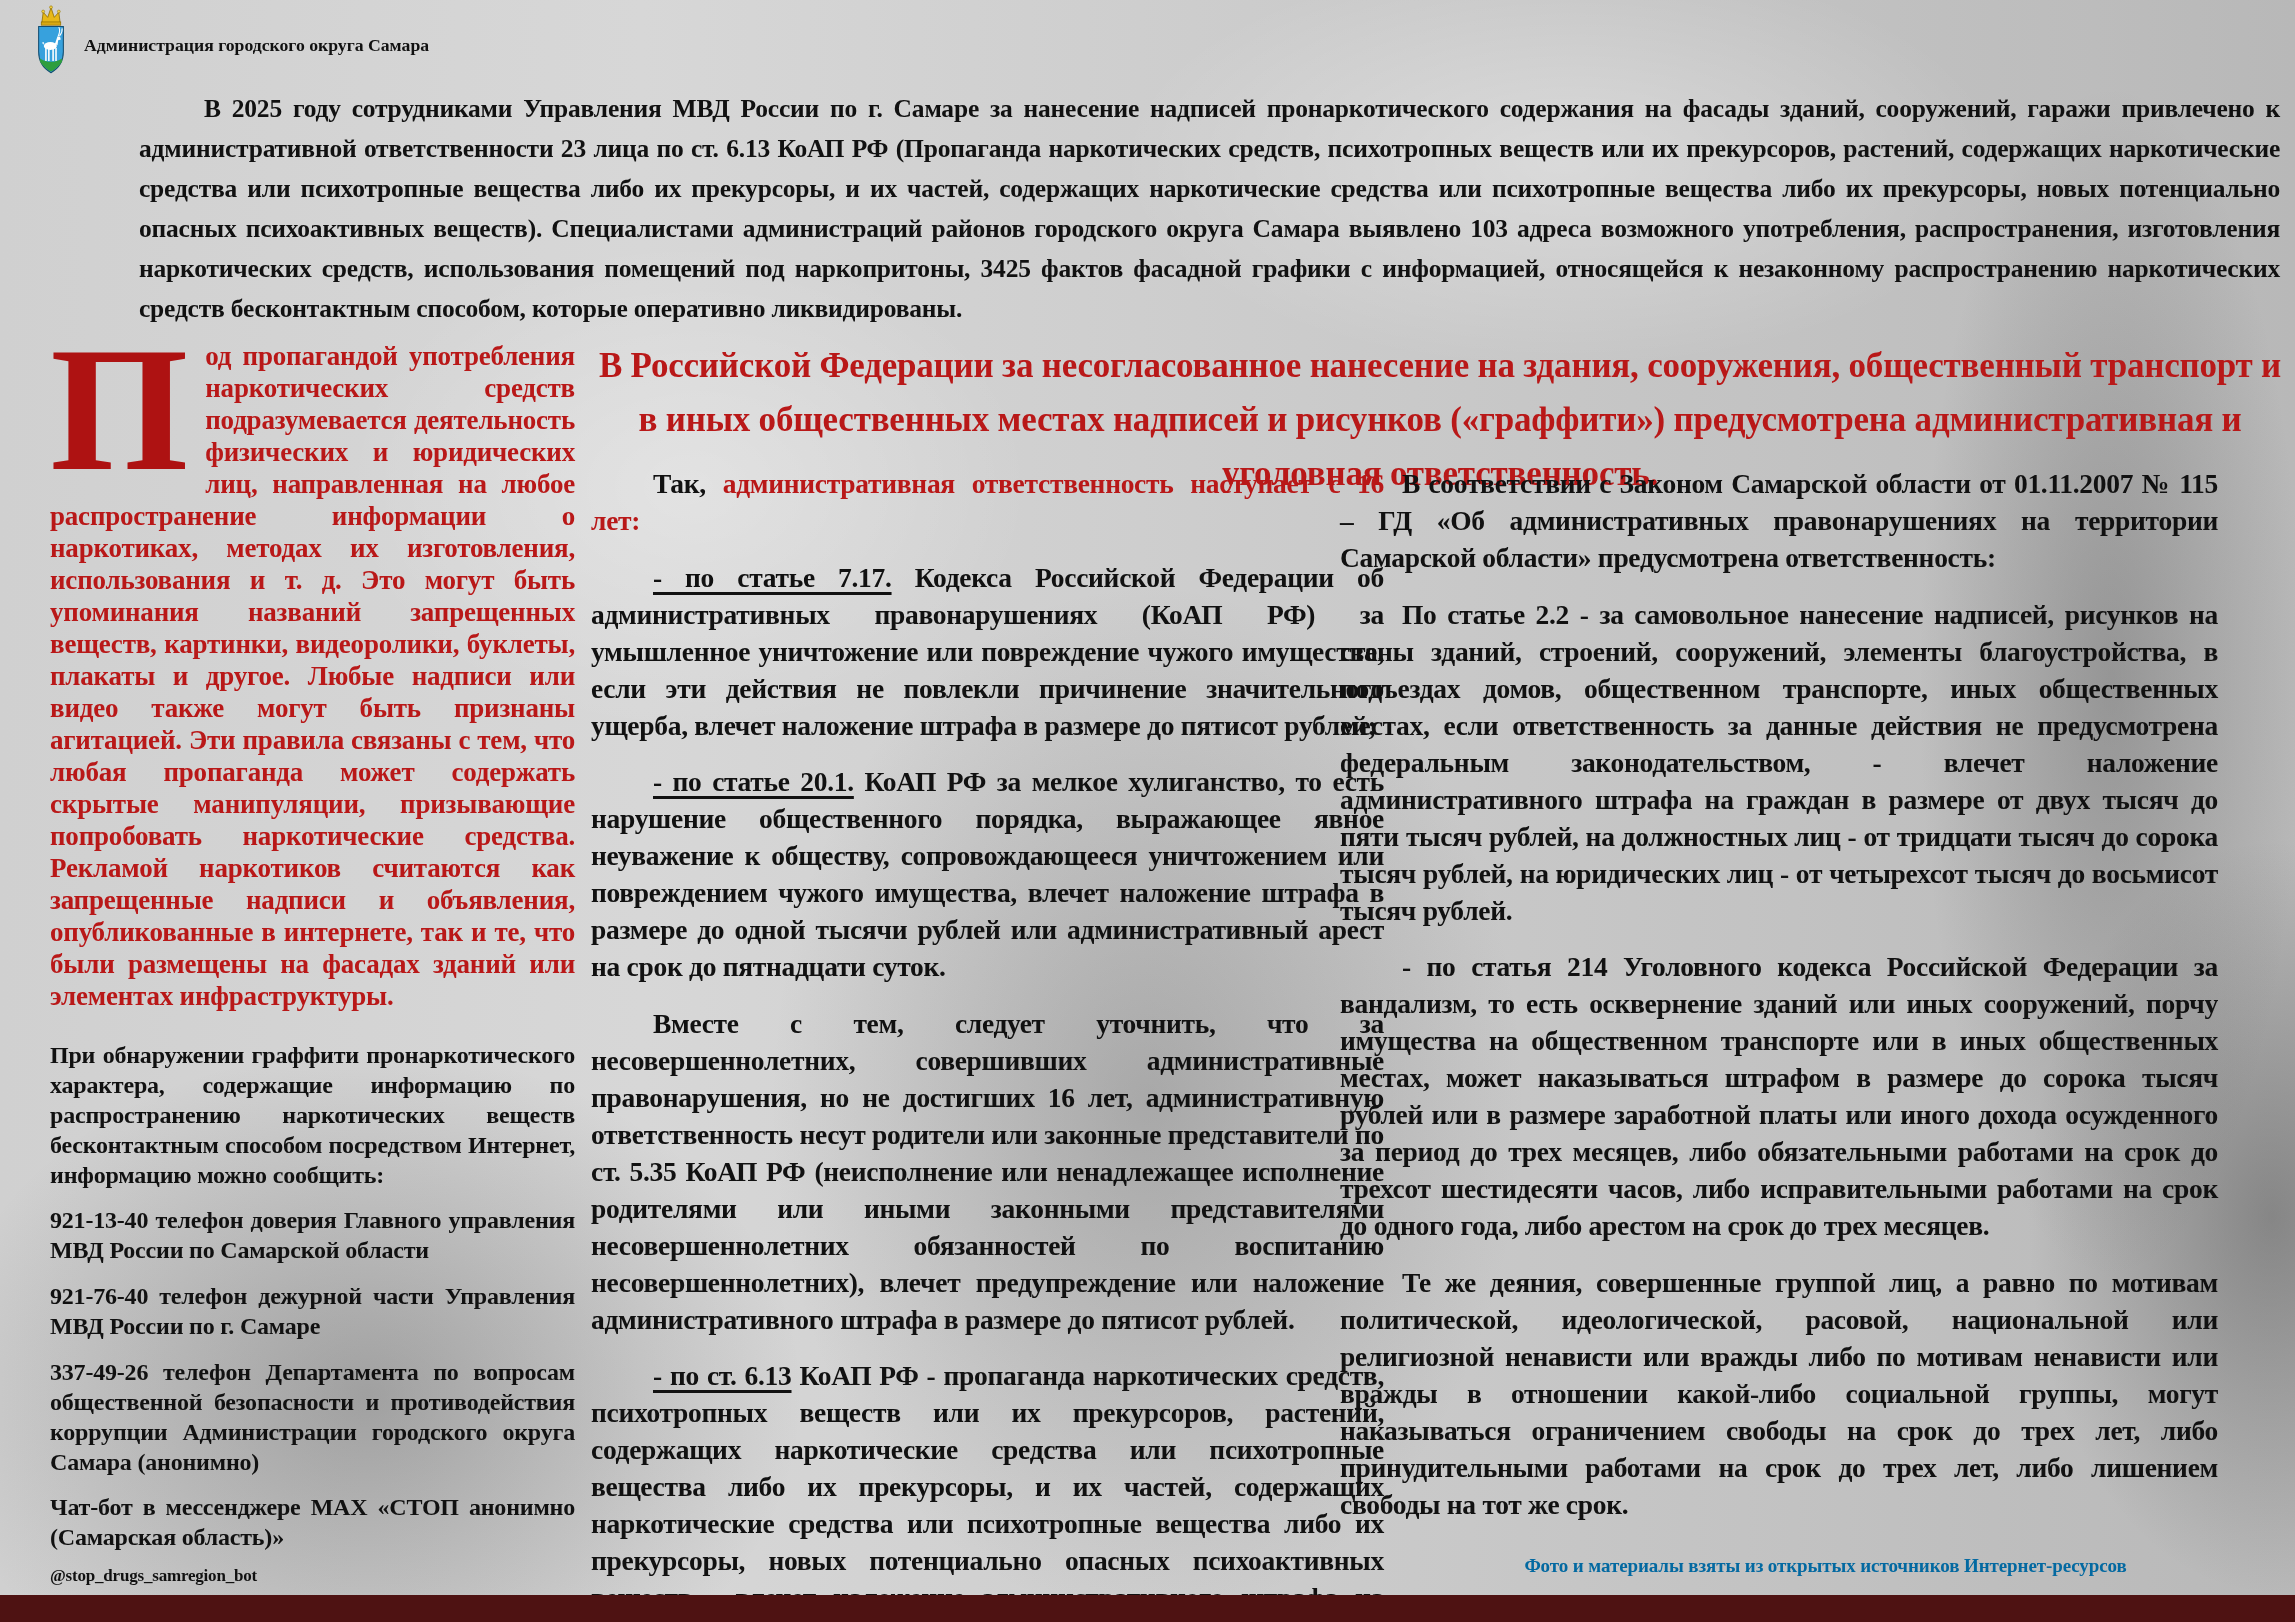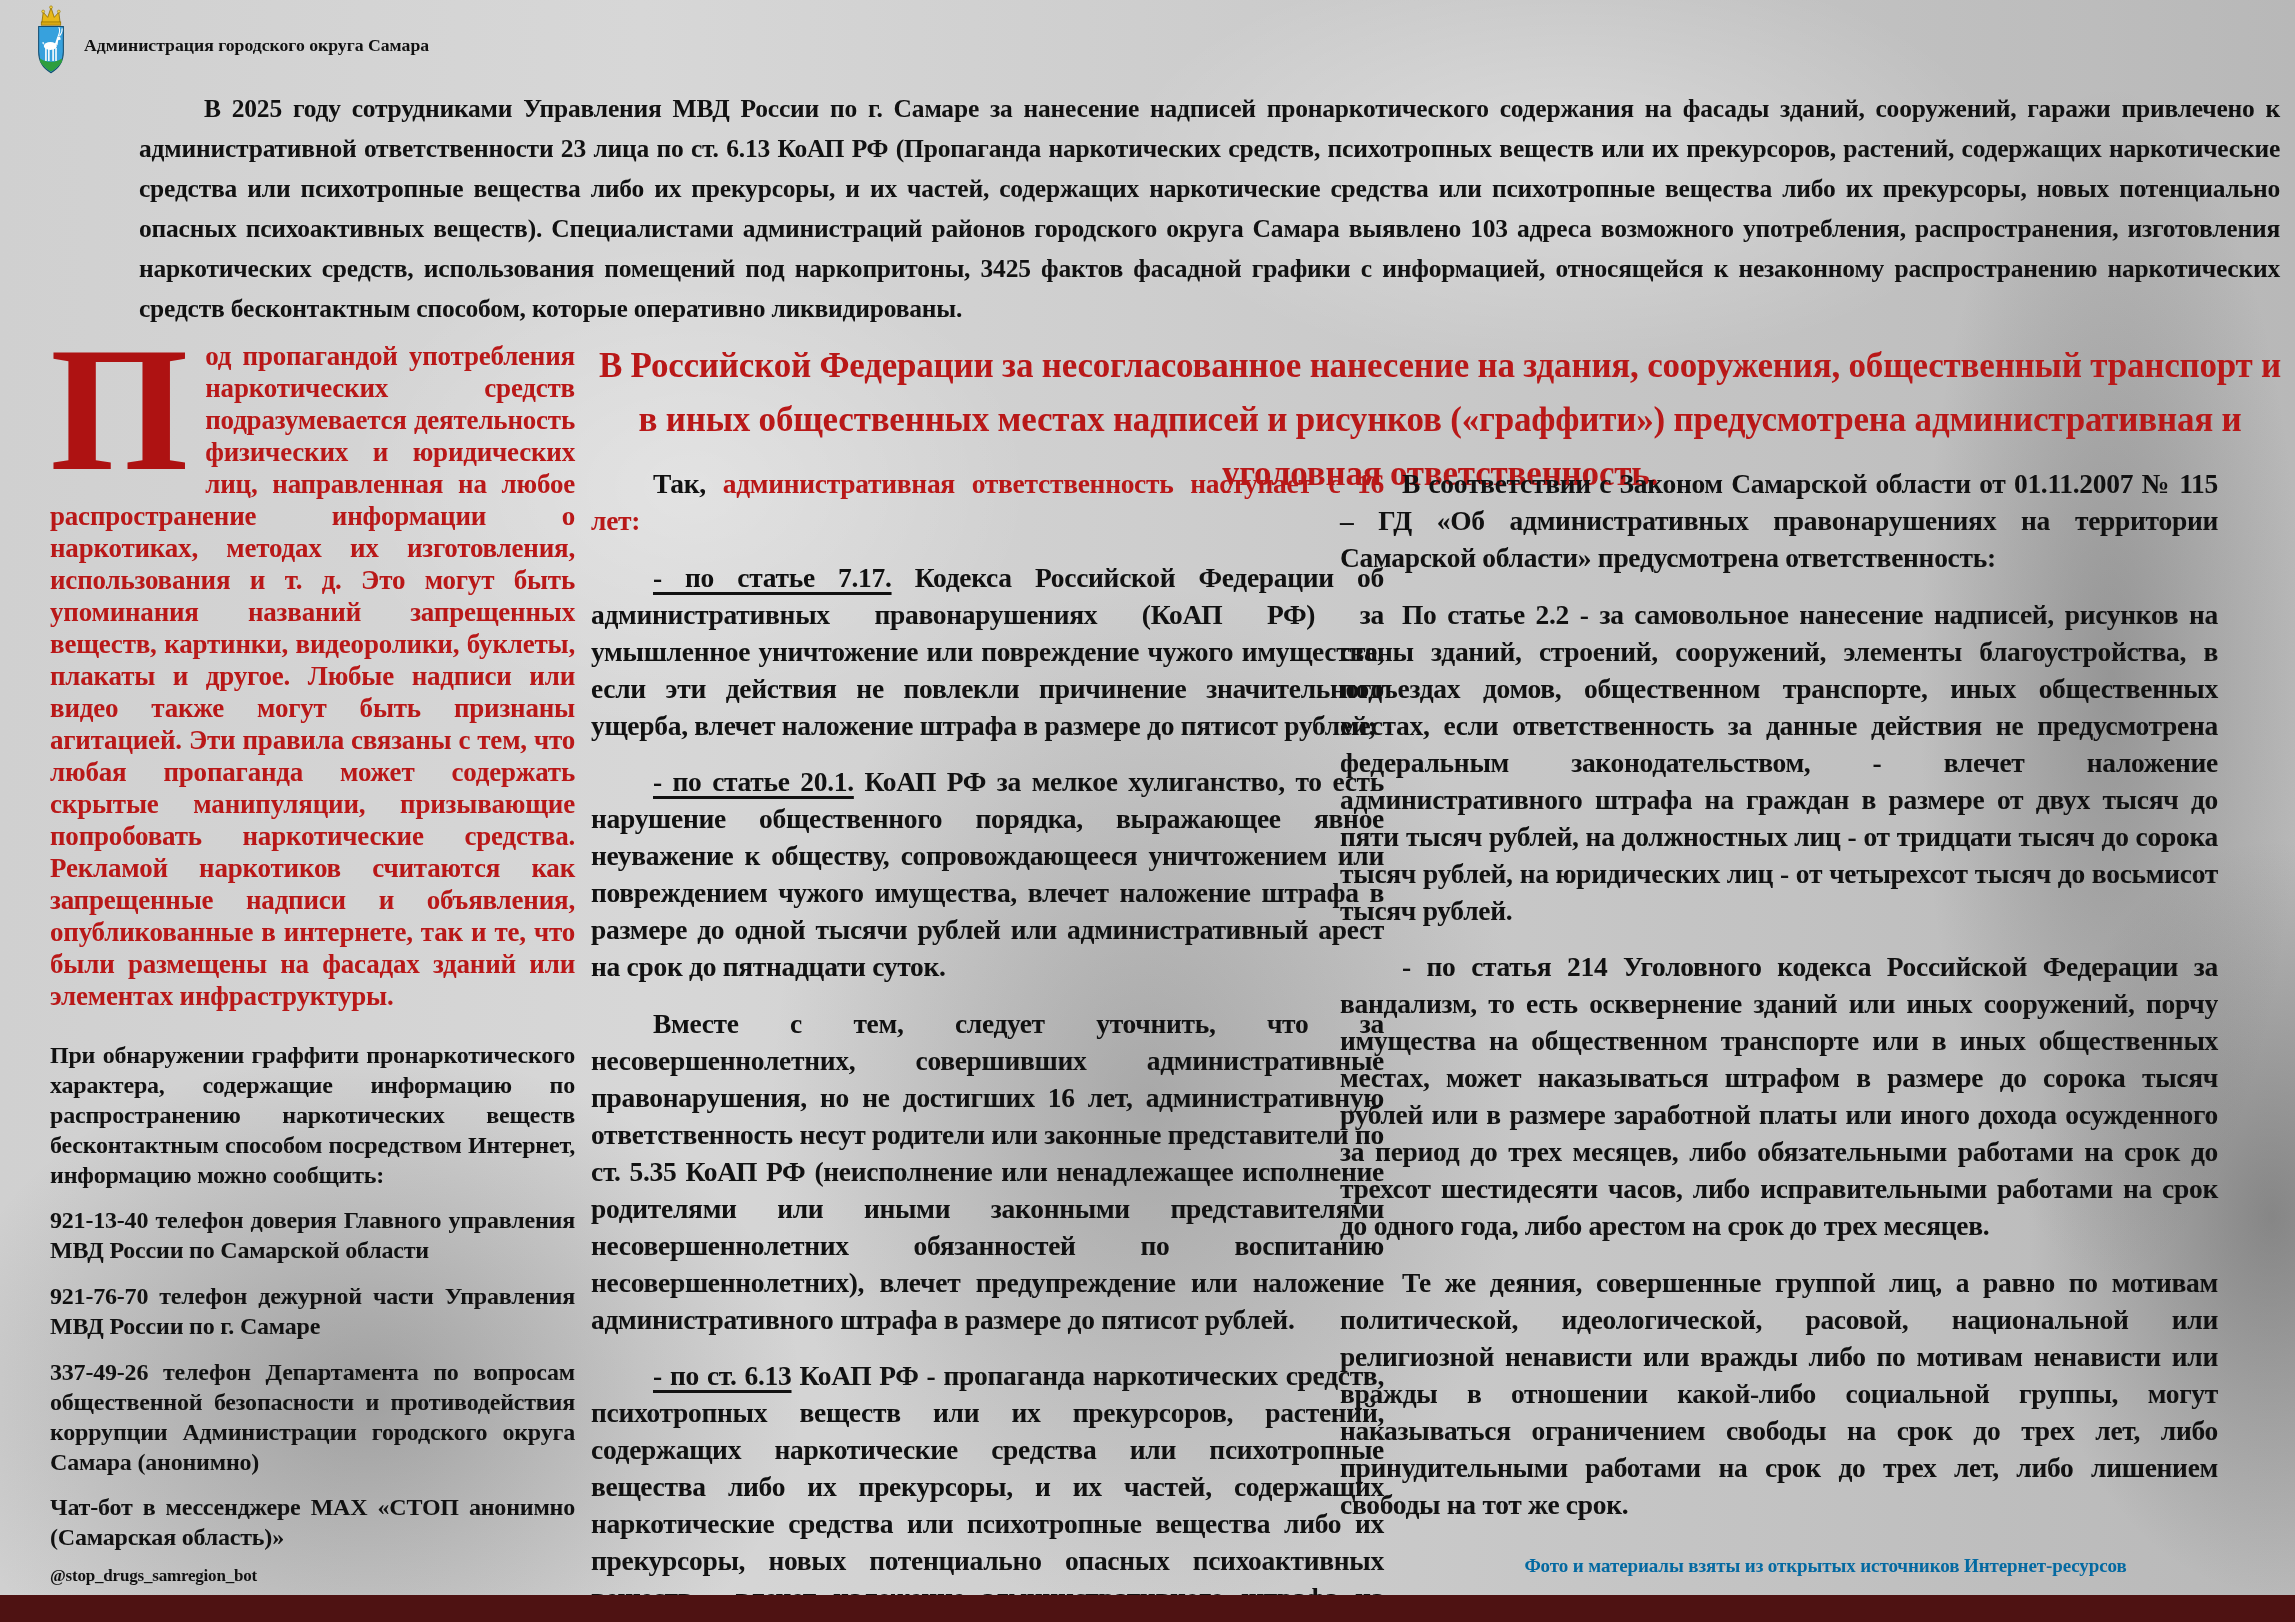--- a/index.html
+++ b/index.html
@@ -103,21 +103,21 @@
 <div class="layer left-col">
   <div class="red-para">
     <span class="dropcap">П</span><span>од пропагандой употребления наркотических средств подразумевается деятельность физических и юридических лиц, направленная на любое распространение информации о наркотиках, методах их изготовления, использования и т. д. Это могут быть упоминания названий запрещенных веществ, картинки, видеоролики, буклеты, плакаты и другое. Любые надписи или видео также могут быть признаны агитацией. Эти правила связаны с тем, что любая пропаганда может содержать скрытые манипуляции, призывающие попробовать наркотические средства. Рекламой наркотиков считаются как запрещенные надписи и объявления, опубликованные в интернете, так и те, что были размещены на фасадах зданий или элементах инфраструктуры.</span>
   </div>
   <div class="report-intro">При обнаружении граффити пронаркотического характера, содержащие информацию по распространению наркотических веществ бесконтактным способом посредством Интернет, информацию можно сообщить:</div>
   <div class="contact-item">
     <span>921-13-40</span>
     <span>телефон доверия Главного управления МВД России по Самарской области</span>
   </div>
   <div class="contact-item">
-    <span>921-76-70</span>
+    <span>921-76-40</span>
     <span>телефон дежурной части Управления МВД  России по г. Самаре</span>
   </div>
   <div class="contact-item">
     <span>337-49-26</span>
     <span>телефон Департамента по вопросам общественной безопасности и противодействия коррупции Администрации городского округа Самара (анонимно)</span>
   </div>
   <div class="contact-item">Чат-бот в  мессенджере MAX «СТОП анонимно (Самарская область)»</div>
   <div class="handle">@stop_drugs_samregion_bot</div>
 </div>
 

